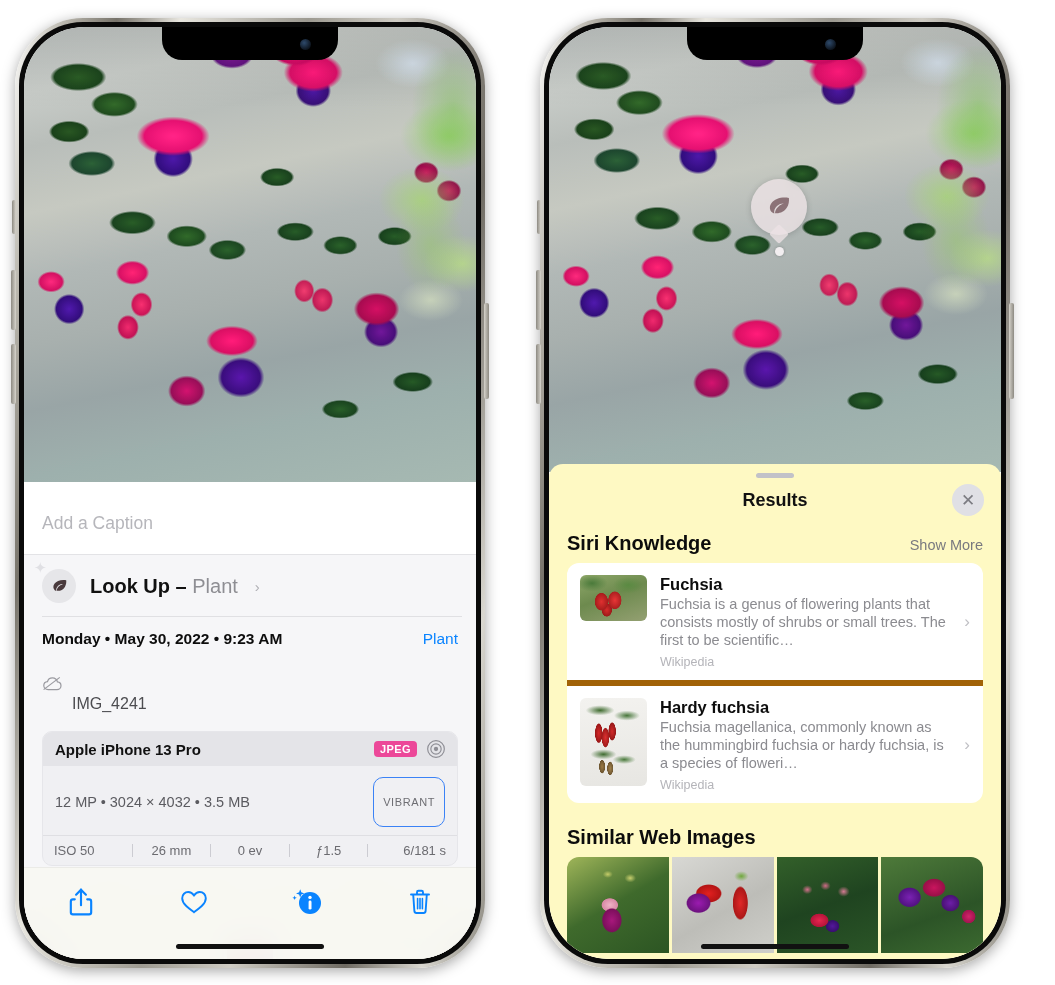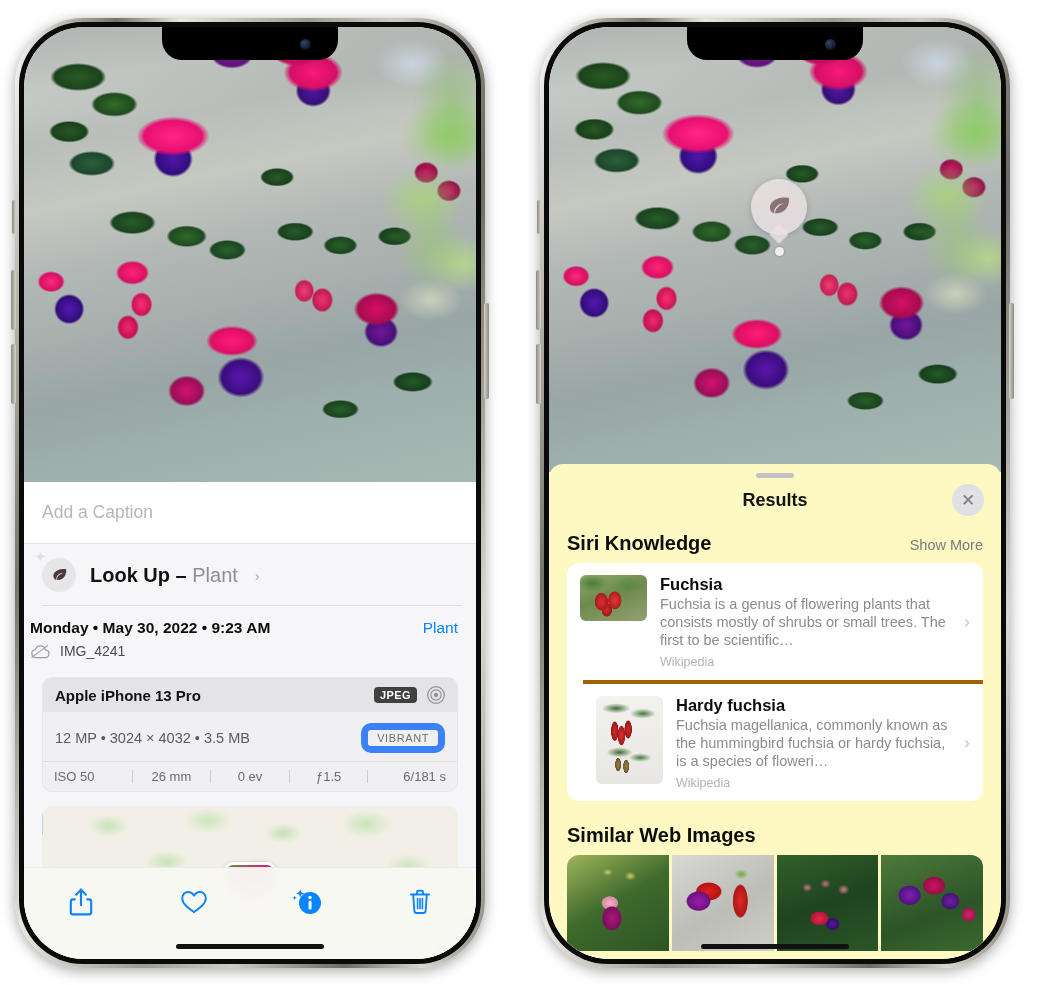--- a/index.html
+++ b/index.html
@@ -145,49 +145,49 @@
   }
   .sparkle {
     position: absolute; left: -8px; top: -9px;
     color: #e0e0e4; font-size: 15px; line-height: 1;
   }
   .lookup-text { font-size: 20px; font-weight: 700; color: #111; }
   .lookup-text .sub { font-weight: 400; color: #8e8e93; }
   .lookup-chevron { color: #b0b0b5; font-size: 15px; margin-left: 3px; }
   .divider { height: 1px; background: #e0e0e3; margin-left: 18px; margin-right: 14px; }
 
-  .meta-block { padding: 13px 18px 10px 6px; background: #f6f6f8; }
+  .meta-block { padding: 13px 18px 10px 18px; background: #f6f6f8; }
   .meta-line1 { display: flex; align-items: baseline; justify-content: space-between; }
   .meta-date { font-size: 15.5px; font-weight: 700; color: #0d0d0d; }
   .meta-adjust { font-size: 15.5px; color: #0a84ff; }
   .meta-line2 { display: flex; align-items: center; gap: 9px; margin-top: 6px; }
-  .meta-file { font-size: 14px; color: #4c4c50; }
+  .meta-file { font-size: 16px; color: #4c4c50; margin-top: 41px; }
 
   .cam-card {
     margin: 8px 18px 0 18px; border-radius: 10px; overflow: hidden;
     background: #f0f0f3; border: 1px solid #e6e6ea;
   }
   .cam-head {
     display: flex; align-items: center; justify-content: space-between;
     background: #e4e4e8; padding: 7px 11px 7px 12px;
   }
   .cam-model { font-size: 15px; font-weight: 700; color: #111; }
   .cam-head-right { display: flex; align-items: center; gap: 9px; }
   .jpeg-badge {
-    background: #404040; color: #fff; font-size: 11px; font-weight: 700;
+    background: #ec4899; color: #fff; font-size: 11px; font-weight: 700;
     padding: 2px 6px; border-radius: 4px; letter-spacing: .4px;
   }
   .aperture-icon { width: 20px; height: 20px; display: block; }
   .cam-body { padding: 8px 12px 8px 12px; }
   .cam-lens { font-size: 14.5px; color: #5b5b60; }
   .cam-specs-row { display: flex; align-items: center; justify-content: space-between; margin-top: 3px; gap: 48px; }
   .cam-specs { font-size: 14.5px; color: #5b5b60; }
   .vibrant-chip {
-    font-size: 11px; color: #6e6e73; border: 7px solid #3b82f6;
-    border-radius: 10px; padding: 2px 9px; letter-spacing: .6px;
+    font-size: 11px; color: #6e6e73; border: 1px solid #3b82f6;
+    border-radius: 10px; padding: 18px 9px; letter-spacing: .6px;
   }
   .exif-row {
     display: flex; align-items: center; border-top: 1px solid #dfdfe3;
     padding: 7px 11px; font-size: 13px; color: #6b6b70;
   }
   .exif-cell { flex: 1; text-align: center; }
   .exif-cell:first-child { text-align: left; }
   .exif-cell:last-child { text-align: right; }
   .exif-sep { width: 1px; height: 13px; background: #ccccd2; }
 
@@ -250,21 +250,21 @@
     color: #7c7c82; font-size: 17px;
   }
   .sec-head {
     display: flex; align-items: baseline; justify-content: space-between;
     padding: 10px 18px 8px 18px;
   }
   .sec-title { font-size: 20px; font-weight: 700; color: #0c0c0c; }
   .sec-more { font-size: 14.5px; color: #79797f; }
   .kn-card { margin: 0 18px; background: #fff; border-radius: 12px; overflow: hidden; }
   .kn-item { display: flex; gap: 13px; padding: 12px 13px 11px 13px; align-items: flex-start; }
-  .kn-item + .kn-item { border-top: 4px solid #a16207; margin-left: 16px; }
+  .kn-item + .kn-item { border-top: 6px solid #a16207; }
   .kn-thumb { width: 67px; flex: 0 0 67px; border-radius: 6px; overflow: hidden; }
   .kn-thumb.t1 {
     height: 46px;
     background:
       radial-gradient(ellipse 9px 12px at 32% 58%, #e03030, #a81d1d 70%, transparent 76%),
       radial-gradient(ellipse 9px 12px at 52% 55%, #e83636, #ad2020 70%, transparent 76%),
       radial-gradient(ellipse 7px 9px at 40% 76%, #d72b2b, #9d1a1a 70%, transparent 76%),
       radial-gradient(ellipse 22px 12px at 18% 18%, #4a7a3a, transparent 70%),
       radial-gradient(ellipse 22px 12px at 72% 22%, #5a8a42, transparent 70%),
       linear-gradient(160deg,#8fa86a,#6d8a4e 45%,#94a072 100%);
@@ -353,21 +353,21 @@
     <div class="frame-inner">
       <div class="screen">
 
         <div class="photo" style="height:455px"></div>
 
         <div class="notch">
 
           <div class="cam"></div>
         </div>
 
-        <div class="sheet" style="top:455px">
+        <div class="sheet" style="top:466px">
 
           <div class="caption-row">
             <span class="caption-ph">Add a Caption</span>
           </div>
 
           <div class="lookup-section">
             <div class="lookup-row">
               <div class="leaf-badge">
                 <span class="sparkle">✦</span>
                 <svg width="19" height="19" viewBox="0 0 24 24">

